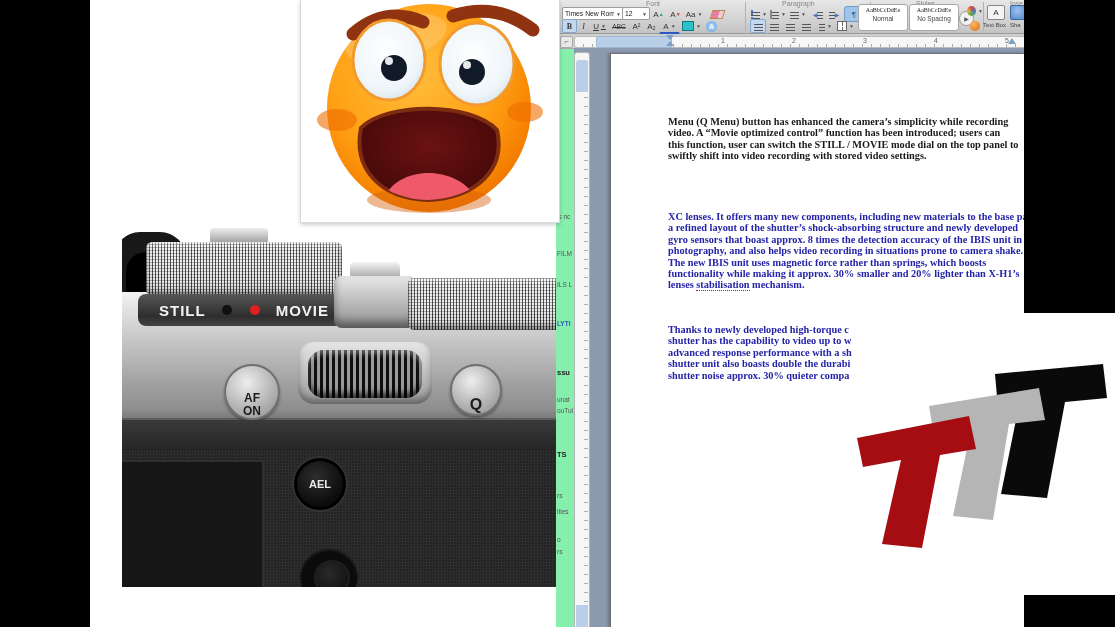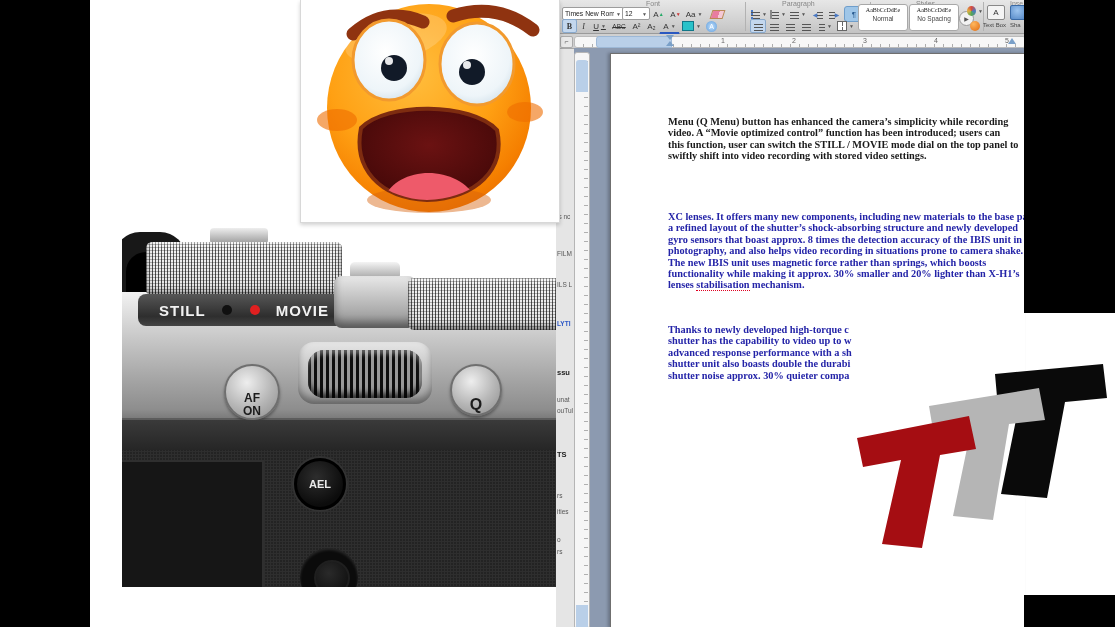--- a/index.html
+++ b/index.html
@@ -53,21 +53,21 @@
   .cam-side{left:452px;top:420px;width:14px;height:207px;background:#474747;}
   .btn-ael{left:172px;top:458px;width:46px;height:46px;border-radius:50%;
      background:radial-gradient(circle at 42% 35%,#2d2d2d,#0c0c0c 70%);border:3px solid #000;
      box-shadow:0 0 0 2px #333;display:flex;align-items:center;justify-content:center;
      color:#e9e9e9;font-weight:bold;font-size:11px;}
   .joystick-ring{left:178px;top:548px;width:58px;height:58px;border-radius:50%;background:#0b0b0b;box-shadow:inset 0 2px 3px rgba(255,255,255,.12);}
   .joystick{left:192px;top:560px;width:32px;height:32px;border-radius:50%;
      background:radial-gradient(circle at 40% 35%,#2a2a2a,#0a0a0a);border:2px solid #1f1f1f;}
 
   
-  .webstrip{left:556px;top:0;width:18px;height:627px;background:#e5e5e5;overflow:hidden;border-right:3px solid #ef4444;}
+  .webstrip{left:556px;top:0;width:18px;height:627px;background:#86efac;overflow:hidden;border-right:3px solid #ef4444;}
   .frag{position:absolute;left:1px;font-size:6.5px;color:#555;white-space:nowrap;}
   .frag.blue{color:#2a56c6;font-weight:bold;}
   .frag.bold{color:#222;font-weight:bold;font-size:7.5px;}
 
   
   .ribbon{left:558px;top:0;width:466px;height:33px;
      background:linear-gradient(180deg,#e7e7e7,#cfcfcf 70%,#c3c3c3);border-bottom:1px solid #9a9a9a;}
   .grp-label{position:absolute;top:0;font-size:7px;color:#878787;}
   .grp-div{position:absolute;top:2px;width:1px;height:29px;background:#b2b2b2;}
   .rb{position:absolute;height:12px;display:flex;align-items:center;justify-content:center;

